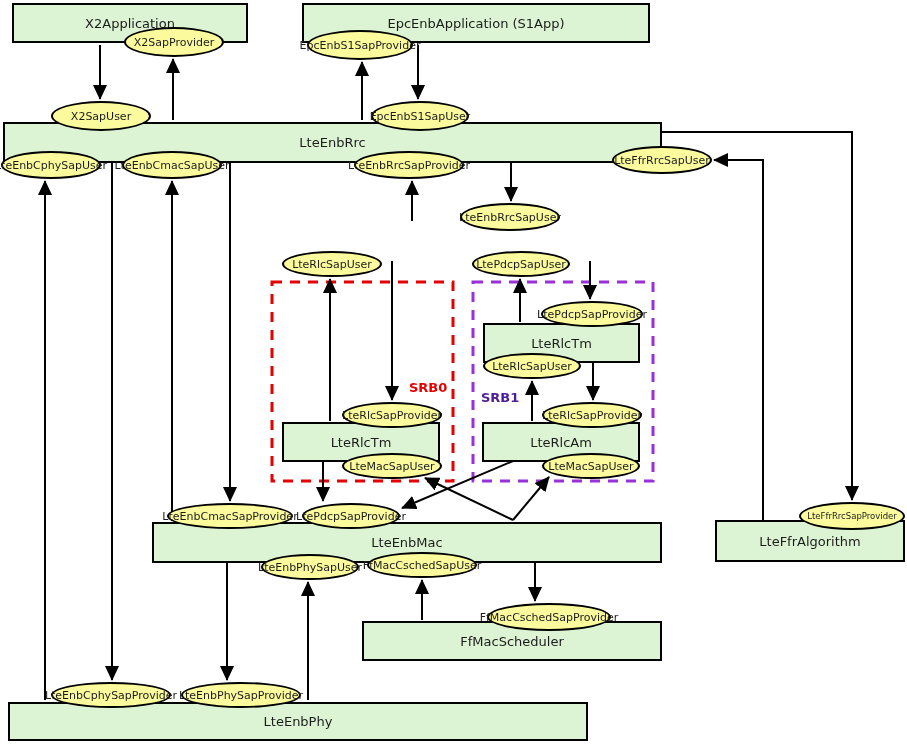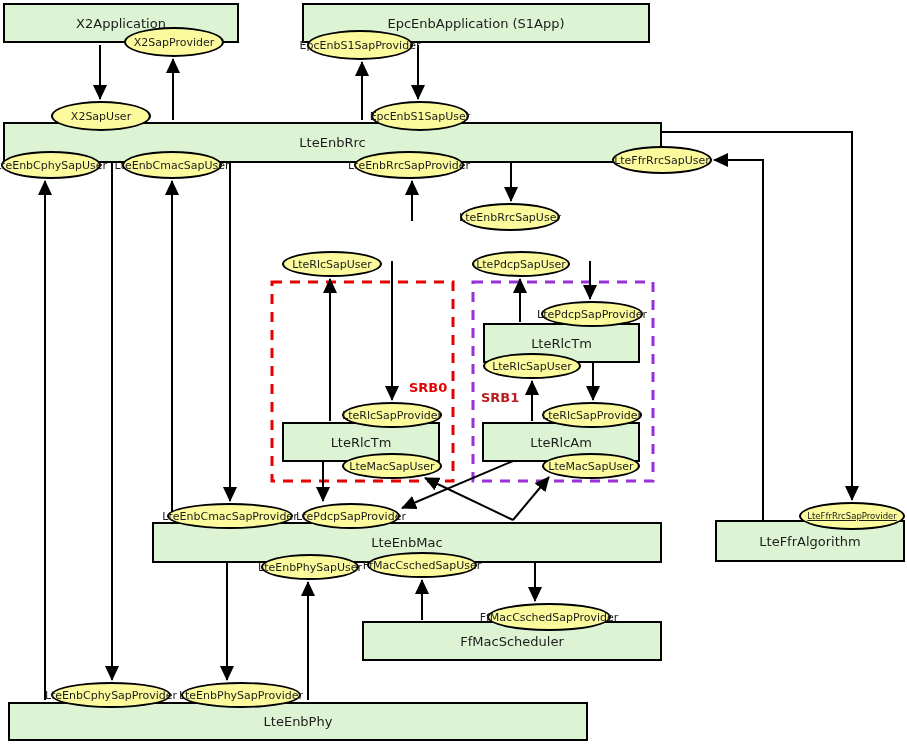--- a/index.html
+++ b/index.html
@@ -3,31 +3,31 @@
 <meta charset="utf-8">
 <style>
   html,body{margin:0;padding:0;background:#fff;}
   .canvas{position:relative;width:907px;height:744px;background:#ffffff;
           font-family:"DejaVu Sans","Liberation Sans",sans-serif;overflow:hidden;}
   .box{position:absolute;background:#dcf4d3;border:2px solid #000;box-sizing:border-box;
        display:flex;align-items:center;justify-content:center;font-size:13px;color:#1c1c1c;z-index:1;}
   .sap{position:absolute;background:#fbfb9e;border:2px solid #000;box-sizing:border-box;border-radius:50%;
        display:flex;align-items:center;justify-content:center;font-size:11px;color:#1c1c1c;
        z-index:3;white-space:nowrap;text-align:center;}
-  .sap.sm{font-size:8.5px;text-decoration:underline;}
+  .sap.sm{font-size:8.5px;}
   svg.edges{position:absolute;left:0;top:0;z-index:2;}
   svg.edges line, svg.edges polyline{stroke:#000;stroke-width:2;fill:none;}
   .srb-label{position:absolute;font-size:13px;font-weight:bold;z-index:3;}
 </style>
 </head>
 <body>
 
 <div class="canvas">
 
-  <div class="box" style="left:3px;top:3px;width:236px;height:40px">
+  <div class="box" style="left:12px;top:3px;width:236px;height:40px">
       <span>X2Application</span>
     </div>
   <div class="box" style="left:302px;top:3px;width:348px;height:40px">
       <span>EpcEnbApplication (S1App)</span>
     </div>
   <div class="box" style="left:3px;top:122px;width:659px;height:41px">
       <span>LteEnbRrc</span>
     </div>
   <div class="box" style="left:483px;top:323px;width:157px;height:40px">
       <span>LteRlcTm</span>
@@ -160,15 +160,15 @@
       <span>LteEnbCphySapProvider</span>
     </div>
   <div class="sap" style="left:181px;top:682px;width:120px;height:26px">
       <span>LteEnbPhySapProvider</span>
     </div>
   <div class="sap sm" style="left:799px;top:502px;width:106px;height:28px">
       <span>LteFfrRrcSapProvider</span>
     </div>
 
   <div class="srb-label" style="left:409px;top:380px;color:#e60000">SRB0</div>
-  <div class="srb-label" style="left:481px;top:390px;color:#b91c1c">SRB1</div>
+  <div class="srb-label" style="left:481px;top:390px;color:#4c1d95">SRB1</div>
 
 </div>
 
 </body></html>

